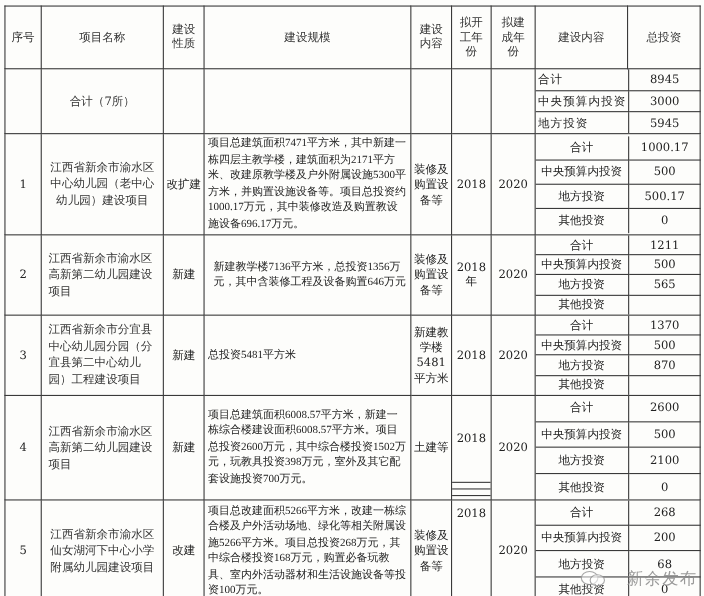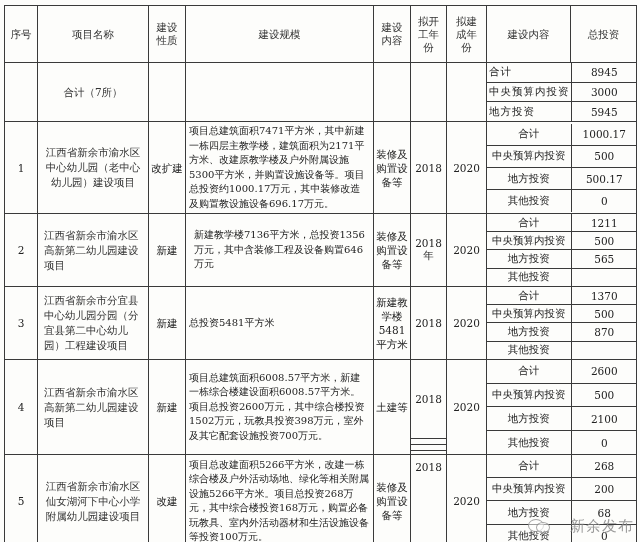--- a/index.html
+++ b/index.html
@@ -3,21 +3,21 @@
 <meta charset="utf-8">
 <style>
   html, body { margin:0; padding:0; background:#ffffff; }
   body { width:640px; height:542px; overflow:hidden; position:relative;
          font-family: "DejaVu Serif", "Liberation Serif", serif; color:#222; }
   .page { position:absolute; left:0; top:0; width:640px; height:542px; background:#fdfdfb; }
   table.main { position:absolute; left:4px; top:5px; border-collapse:collapse; table-layout:fixed; width:632px; }
   table.main td, table.main th { border:1px solid #3a3a3a; padding:0; vertical-align:middle; font-weight:normal; }
   .hdr th { font-size:10.5px; line-height:13px; text-align:center; height:56px; font-weight:bold; color:#333; }
   .name { font-size:10.5px; line-height:15px; padding:0 6px !important; text-align:center; color:#333; }
-  .scale { font-size:10px; line-height:14.5px; padding:2px 3px !important; text-align:left; color:#222; }
+  .scale { font-size:10px; line-height:14.5px; padding:2px 3px !important; text-align:left; color:#222;font-family:Liberation Serif, serif; }
   .cell-small { font-size:10.5px; line-height:14px; text-align:center; }
   .num { font-size:10.5px; text-align:center; }
   .sub { width:100%; height:100%; border-collapse:collapse; table-layout:fixed; }
   .sub td { border:0 !important; border-bottom:1px solid #3a3a3a !important; font-size:10.5px; text-align:center; padding:0;margin-top:37px; }
   .sub tr:last-child td { border-bottom:0 !important; }
   .sub td.lbl { border-right:1px solid #3a3a3a !important; }
   .sub.left td.lbl { text-align:left; padding-left:2px; letter-spacing:1px; }
   .subyear { width:100%; height:100%; border-collapse:collapse; }
   .subyear td { border:0 !important; border-bottom:1px solid #3a3a3a !important; font-size:10.5px; text-align:center; }
   .subyear tr:last-child td { border-bottom:0 !important; }

